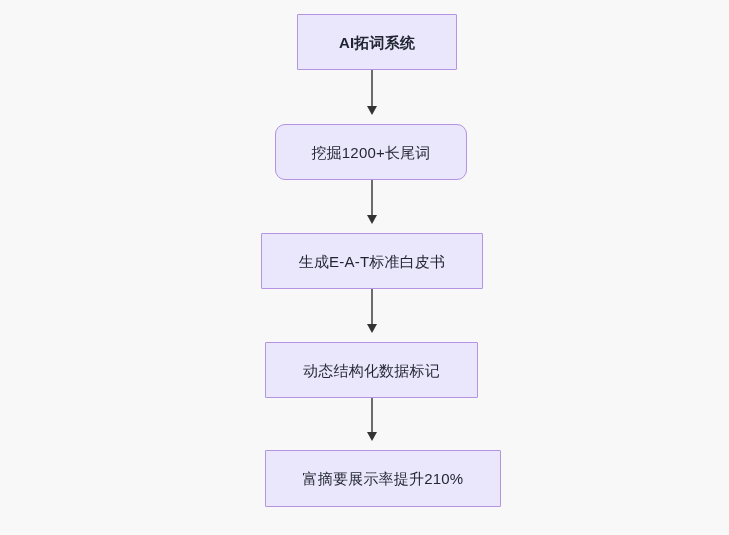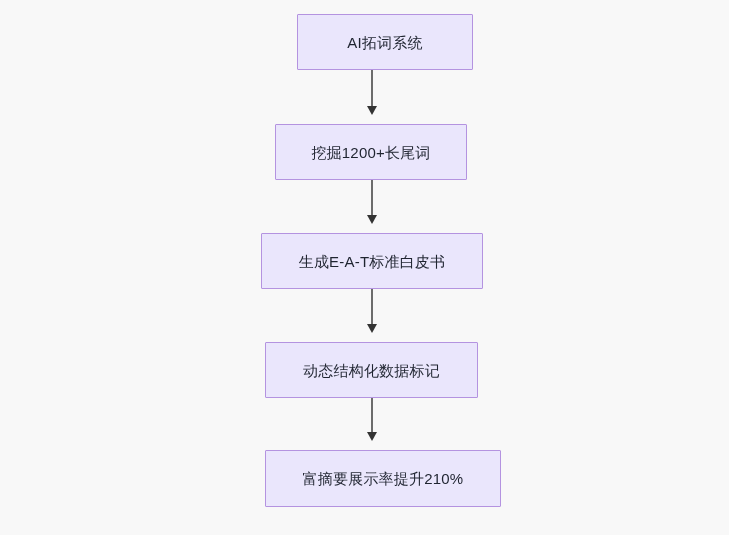--- a/index.html
+++ b/index.html
@@ -74,25 +74,25 @@
   <div class="edge" style="left:371px; top:289px; height:44px;">
     <div class="edge-line" style="height:35px;"></div>
     <div class="edge-head" style="top:35px;"></div>
   </div>
 
   <div class="edge" style="left:371px; top:398px; height:43px;">
     <div class="edge-line" style="height:34px;"></div>
     <div class="edge-head" style="top:34px;"></div>
   </div>
 
-  <div class="node" style="left:297px; top:14px; width:176px; height:56px;">
+  <div class="node" style="left:297px; top:14px; width:160px; height:56px;font-weight:bold;">
     <span class="node-label">AI拓词系统</span>
   </div>
 
-  <div class="node" style="left:275px; top:124px; width:192px; height:56px;">
+  <div class="node" style="left:275px; top:124px; width:192px; height:56px;border-radius:10px;">
     <span class="node-label">挖掘1200+长尾词</span>
   </div>
 
   <div class="node" style="left:261px; top:233px; width:222px; height:56px;">
     <span class="node-label">生成E-A-T标准白皮书</span>
   </div>
 
   <div class="node" style="left:265px; top:342px; width:213px; height:56px;">
     <span class="node-label">动态结构化数据标记</span>
   </div>

